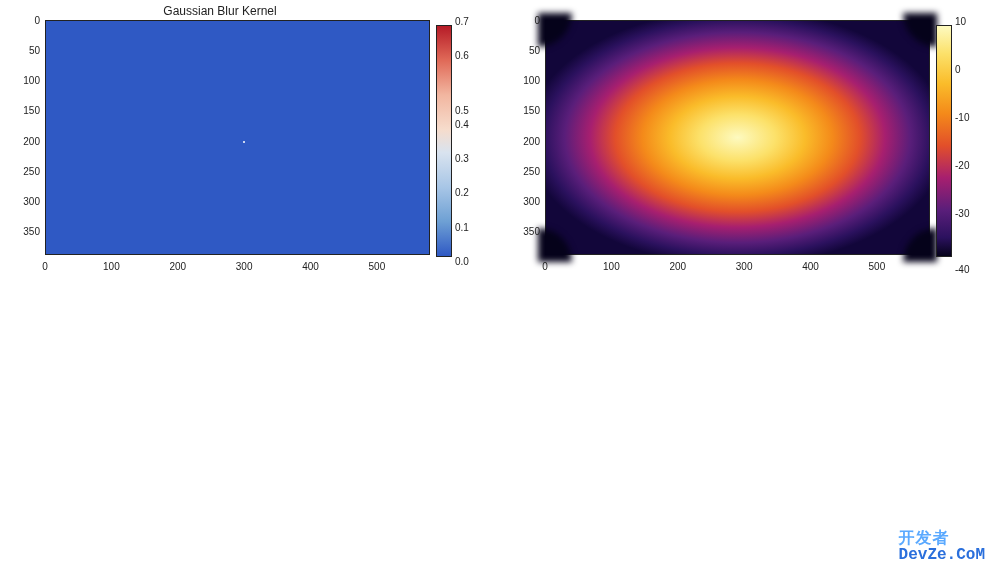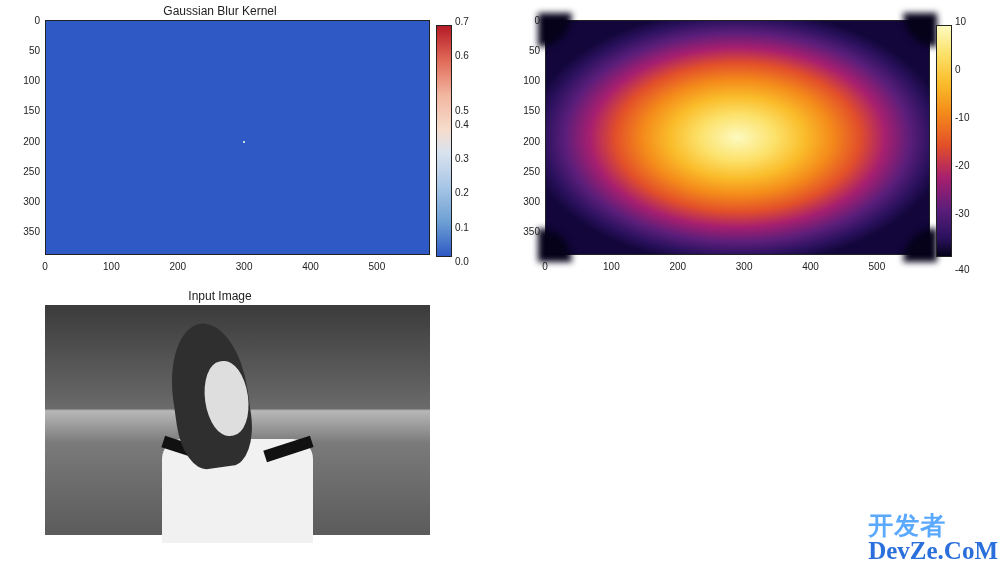--- a/index.html
+++ b/index.html
@@ -25,21 +25,21 @@
   .freqcorner{background:#05021a;position:absolute;filter:blur(3px)}
   .bw{background:linear-gradient(180deg,#3b3b3b 0%,#6a6a6a 45%,#b8b8b8 46%,#7a7a7a 60%,#5b5b5b 100%)}
   .bw .figure{position:absolute;left:36%;top:8%;width:28%;height:90%;}
   .bw .hair{position:absolute;left:-10%;top:0;width:70%;height:70%;background:#2f2f2f;border-radius:60% 60% 40% 40%/60% 60% 40% 40%;transform:rotate(-8deg)}
   .bw .face{position:absolute;left:20%;top:18%;width:40%;height:36%;background:#dedede;border-radius:50%/55%;transform:rotate(-8deg)}
   .bw .body{position:absolute;left:-20%;top:56%;width:140%;height:50%;background:#f1f1f1;border-radius:20px 20px 0 0}
   .bw .strap{position:absolute;top:58%;height:6%;background:#111;width:45%}
   .bw .strap.l{left:-20%;transform:rotate(18deg)}
   .bw .strap.r{right:-20%;transform:rotate(-18deg)}
   .bw.blur{filter:blur(3px)}
-  .watermark{position:absolute;right:2px;bottom:2px;font-family:Liberation Serif, serif;font-weight:900;font-size:25px;line-height:1}
+  .watermark{position:absolute;right:15px;bottom:2px;font-family:Liberation Mono, monospace;font-weight:900;font-size:16px;line-height:1}
   .watermark .cn{color:#5aa9ff;letter-spacing:1px}
   .watermark .en{color:#2a6fdc}
 </style>
 </head>
 <body>
 
 <div class="page">
   <div class="grid">
 
     <div class="cell">
@@ -109,32 +109,20 @@
             <span style="top: 0%; transform: translateY(-50%);">10</span>
             <span style="top: 20%; transform: translateY(-50%);">0</span>
             <span style="top: 40%; transform: translateY(-50%);">-10</span>
             <span style="top: 60%; transform: translateY(-50%);">-20</span>
             <span style="top: 80%; transform: translateY(-50%);">-30</span>
             <span style="top: 100%; transform: translateY(-50%); margin-top: 8px;">-40</span>
           </div>
       </div>
     </div>
 
-    <div class="cell imgcell">
-      <div class="title">Input Image</div>
-      <div class="plot bw">
-        <div class="figure">
-          <div class="body"></div>
-          <div class="strap l"></div>
-          <div class="strap r"></div>
-          <div class="hair"></div>
-          <div class="face"></div>
-        </div>
-      </div>
-    </div>
 
 
   </div>
 
   <div class="watermark">
     <div class="cn">开发者</div>
     <div class="en">DevZe.CoM</div>
   </div>
 </div>
 

